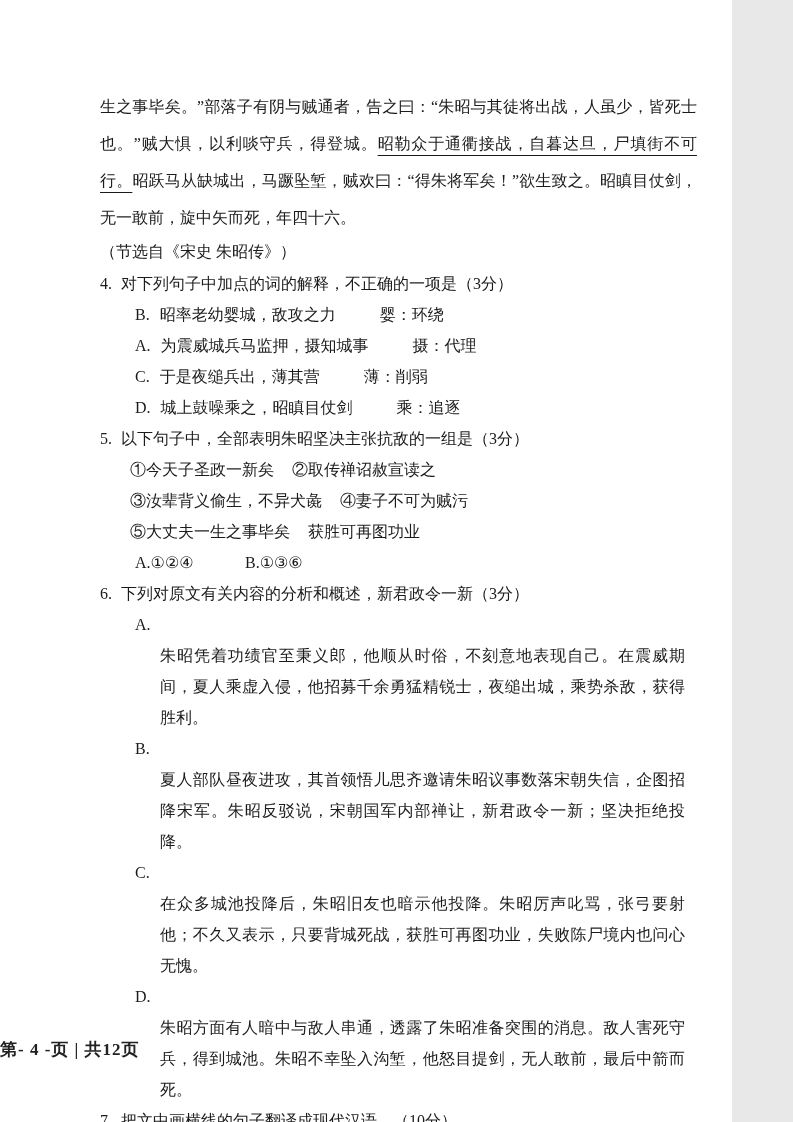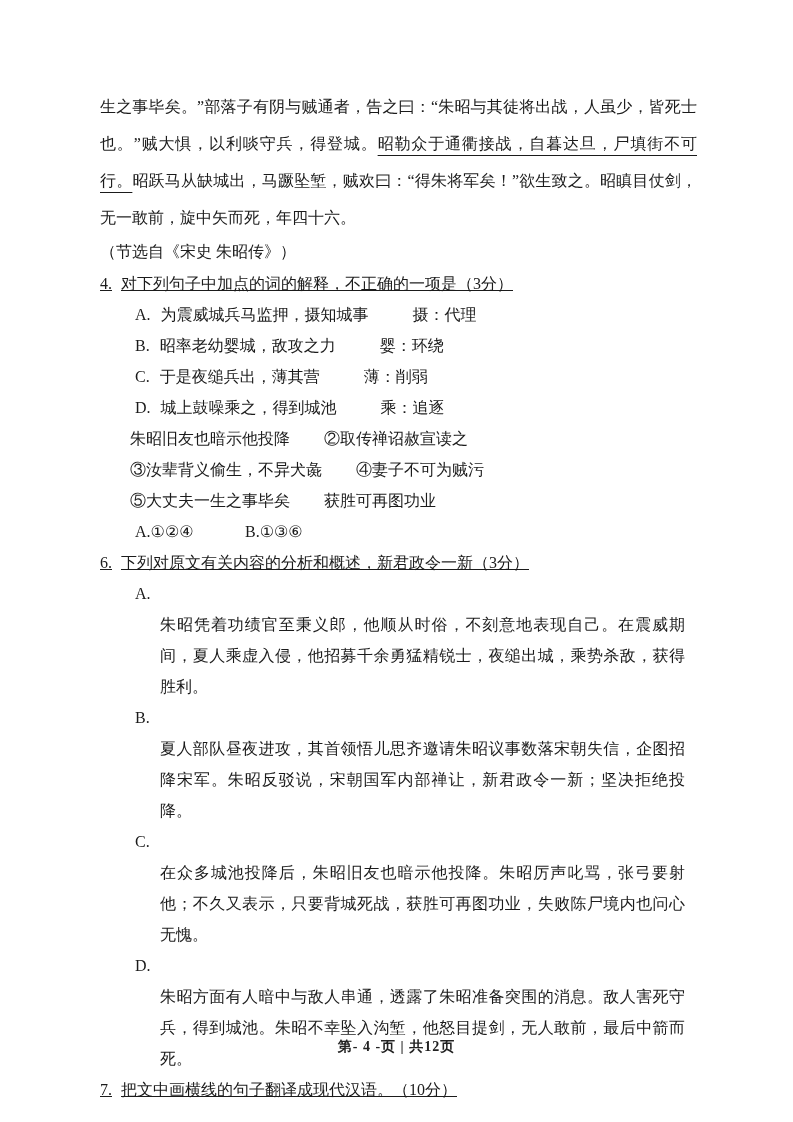--- a/index.html
+++ b/index.html
@@ -2,21 +2,21 @@
 <html><head>
   <meta charset="utf-8">
   <style>
     html, body {
       margin: 0;
       padding: 0;
       background: #e8e8e8;
     }
     .page {
       position: relative;
-      width: 793px;
+      width: 732px;
       height: 1122px;
       background: #ffffff;
       overflow: hidden;
       font-family: "Liberation Serif", "DejaVu Serif", serif;
       color: #1b1b1b;
     }
     .content {
       position: absolute;
       left: 100px;
       top: 88px;
@@ -37,41 +37,40 @@
     .attribution {
       margin: 0;
       font-size: 16px;
       line-height: 32px;
     }
     .qblock {
       font-size: 16px;
     }
     .stem {
       line-height: 31px;
-      text-decoration: underline;
     }
     .qnum {
       margin-right: 9px;
     }
     .option {
       line-height: 31px;
       padding-left: 35px;
     }
     .opt-label {
       margin-right: 10px;
     }
     .opt-gloss {
       margin-left: 44px;
     }
     .item-row {
       line-height: 31px;
       padding-left: 30px;
     }
     .item-right {
-      margin-left: 34px;
+      margin-left: 18px;
     }
     .answer-row {
       line-height: 31px;
       padding-left: 35px;
     }
     .ans-left {
       display: inline-block;
       min-width: 110px;
     }
     .q6-label {
@@ -82,58 +81,60 @@
       margin: 0 12px 0 60px;
       line-height: 31px;
       text-align: justify;
       text-justify: inter-ideograph;
     }
     .footer {
       position: absolute;
       left: 0;
       right: 0;
       top: 1038px;
-      text-align: center;
-      font-size: 14px;
+      font-size: 17px;
       font-weight: bold;
       letter-spacing: 1px;
       color: #222222;
     }
   </style>
 </head>
 <body>
 
 <div class="page">
   <div class="content">
 
     <p class="passage"><span>生之事毕矣。”部落子有阴与贼通者，告之曰：“朱昭与其徒将出战，人虽少，皆死士也。”贼大惧，以利啖守兵，得登城。</span><span class="underlined">昭勒众于通衢接战，自暮达旦，尸填街不可行。</span><span>昭跃马从缺城出，马蹶坠堑，贼欢曰：“得朱将军矣！”欲生致之。昭瞋目仗剑，无一敢前，旋中矢而死，年四十六。</span></p>
 
     <p class="attribution">（节选自《宋史 朱昭传》）</p>
 
     <div class="qblock">
       <div class="stem">
         <span class="qnum">4.</span><span>对下列句子中加点的词的解释，不正确的一项是（3分）</span>
       </div>
       <div class="option">
-        <span class="opt-label">A.</span><span class="opt-text">为震威城兵马监押，摄知城事</span><span class="opt-gloss">摄：代理</span>
+        <span class="opt-label">B.</span><span class="opt-text">昭率老幼婴城，敌攻之力</span><span class="opt-gloss">婴：环绕</span>
       </div>
       <div class="option">
-        <span class="opt-label">B.</span><span class="opt-text">昭率老幼婴城，敌攻之力</span><span class="opt-gloss">婴：环绕</span>
+        <span class="opt-label">A.</span><span class="opt-text">为震威城兵马监押，摄知城事</span><span class="opt-gloss">摄：代理</span>
       </div>
       <div class="option">
         <span class="opt-label">C.</span><span class="opt-text">于是夜缒兵出，薄其营</span><span class="opt-gloss">薄：削弱</span>
       </div>
       <div class="option">
-        <span class="opt-label">D.</span><span class="opt-text">城上鼓噪乘之，得到城池</span><span class="opt-gloss">乘：追逐</span>
+        <span class="opt-label">D.</span><span class="opt-text">城上鼓噪乘之，昭瞋目仗剑</span><span class="opt-gloss">乘：追逐</span>
       </div>
     </div>
 
     <div class="qblock">
+      <div class="stem">
+        <span class="qnum">5.</span><span>以下句子中，全部表明朱昭坚决主张抗敌的一组是（3分）</span>
+      </div>
       <div class="item-row">
-        <span class="item-left">朱昭旧友也暗示他投降</span><span class="item-right">②取传禅诏赦宣读之</span>
+        <span class="item-left">①今天子圣政一新矣</span><span class="item-right">②取传禅诏赦宣读之</span>
       </div>
       <div class="item-row">
         <span class="item-left">③汝辈背义偷生，不异犬彘</span><span class="item-right">④妻子不可为贼污</span>
       </div>
       <div class="item-row">
         <span class="item-left">⑤大丈夫一生之事毕矣</span><span class="item-right">获胜可再图功业</span>
       </div>
       <div class="answer-row">
         <span class="ans-left">A.①②④</span><span class="ans-right">B.①③⑥</span>
       </div>

